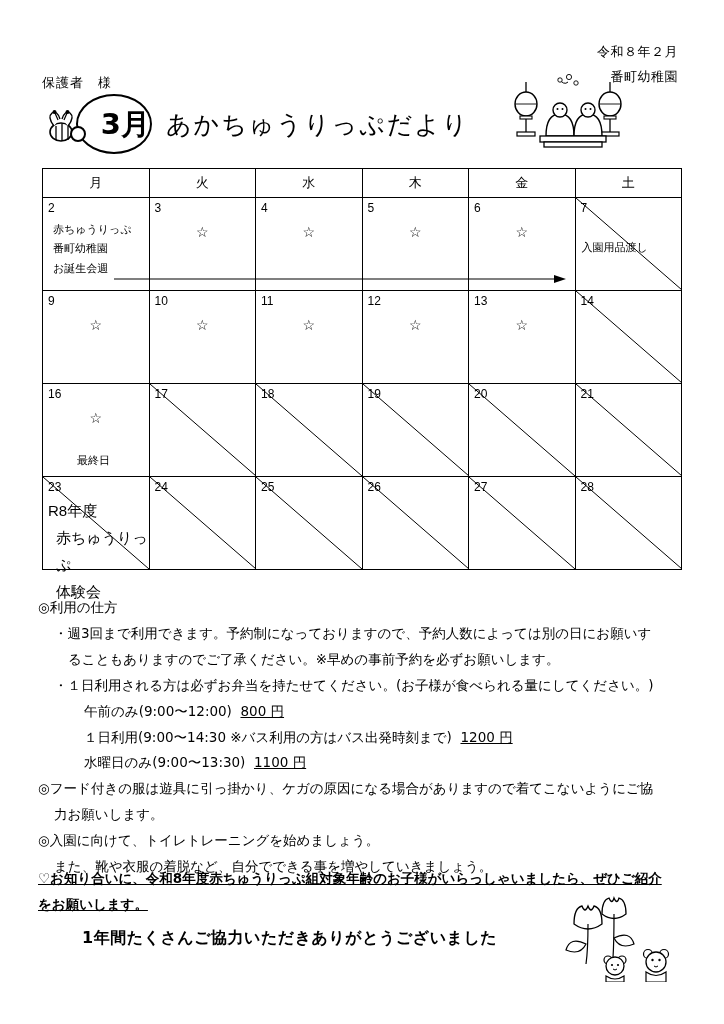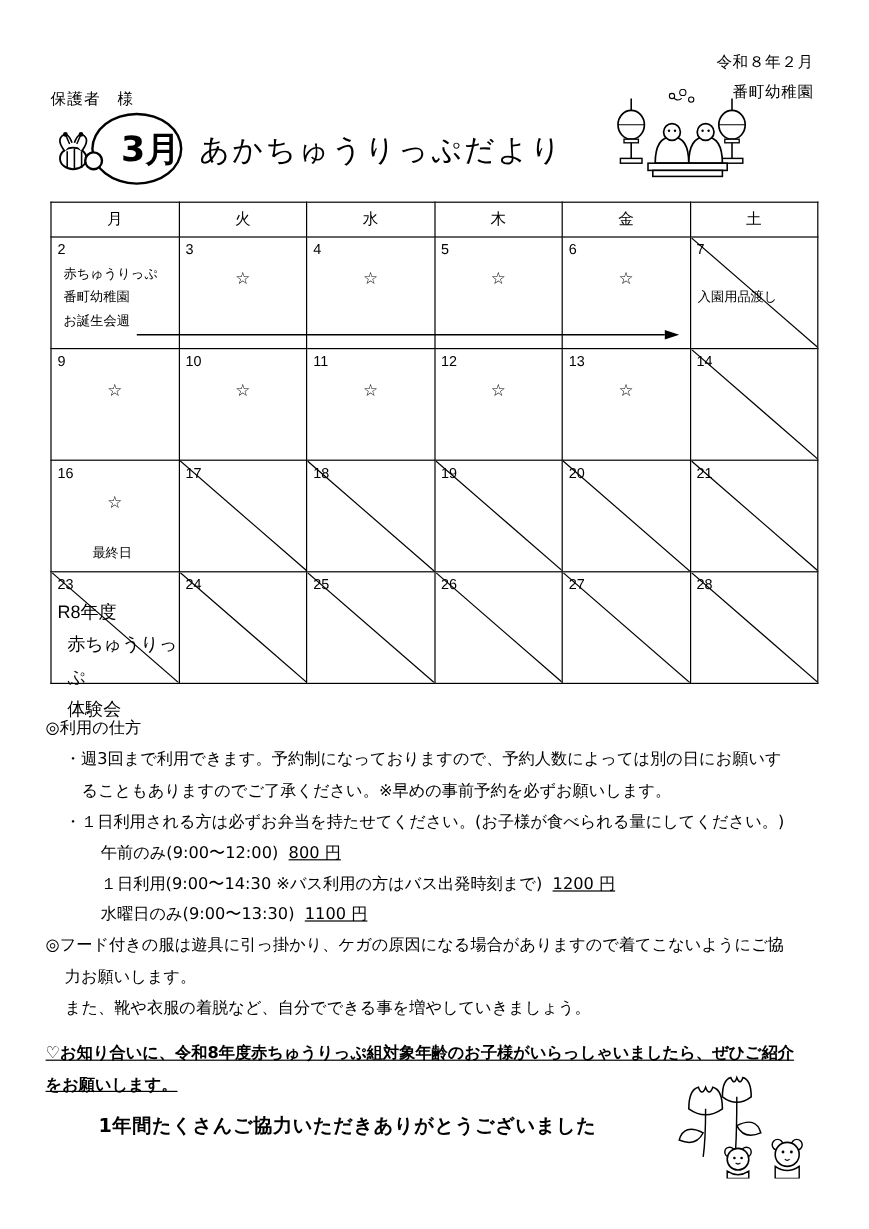--- a/index.html
+++ b/index.html
@@ -496,20 +496,21 @@
   <div class="body-text">
     <p>◎利用の仕方</p>
     <p class="ind1">・週3回まで利用できます。予約制になっておりますので、予約人数によっては別の日にお願いす</p>
     <p class="ind2">ることもありますのでご了承ください。※早めの事前予約を必ずお願いします。</p>
     <p class="ind1">・１日利用される方は必ずお弁当を持たせてください。(お子様が食べられる量にしてください。)</p>
     <p class="ind3"><span>午前のみ(9:00〜12:00)</span>&nbsp;&nbsp;<span class="u">800 円</span></p>
     <p class="ind3"><span>１日利用(9:00〜14:30 ※バス利用の方はバス出発時刻まで)</span>&nbsp;&nbsp;<span class="u">1200 円</span></p>
     <p class="ind3"><span>水曜日のみ(9:00〜13:30)</span>&nbsp;&nbsp;<span class="u">1100 円</span></p>
     <p>◎フード付きの服は遊具に引っ掛かり、ケガの原因になる場合がありますので着てこないようにご協</p>
     <p class="ind1">力お願いします。</p>
+    <p>◎入園に向けて、トイレトレーニングを始めましょう。</p>
     <p class="ind1">また、靴や衣服の着脱など、自分でできる事を増やしていきましょう。</p>
   </div>
 
   <div class="notice">
     <div>♡お知り合いに、令和8年度赤ちゅうりっぷ組対象年齢のお子様がいらっしゃいましたら、ぜひご紹介</div>
     <div>をお願いします。</div>
   </div>
 
   <div class="thanks">1年間たくさんご協力いただきありがとうございました</div>
 

